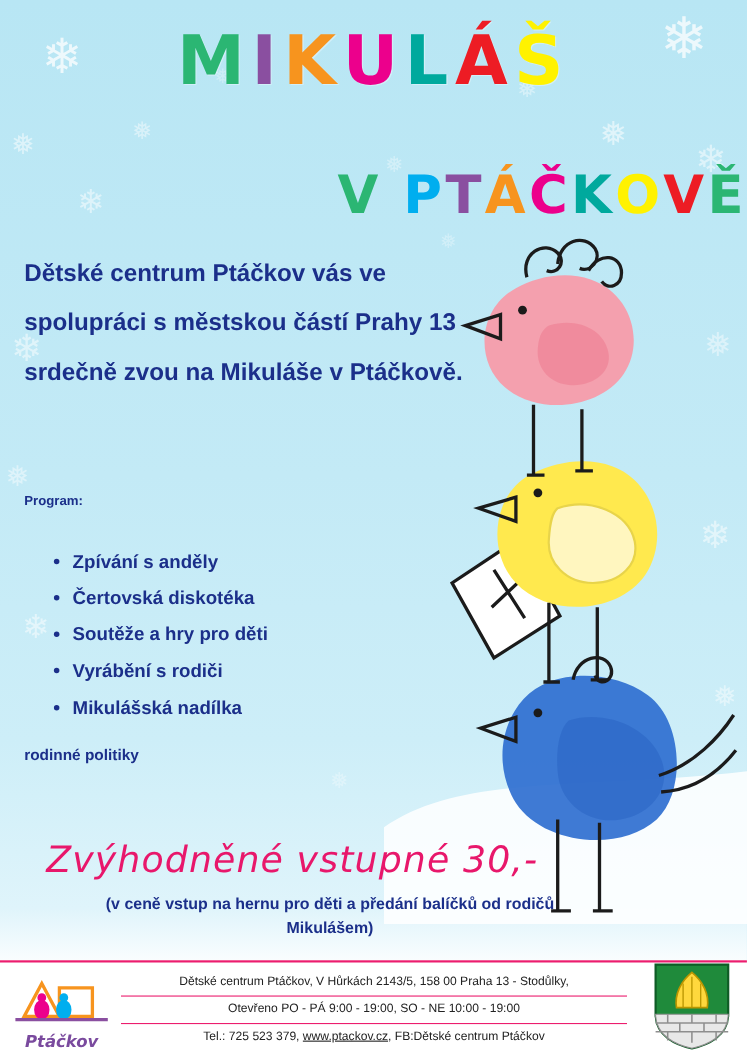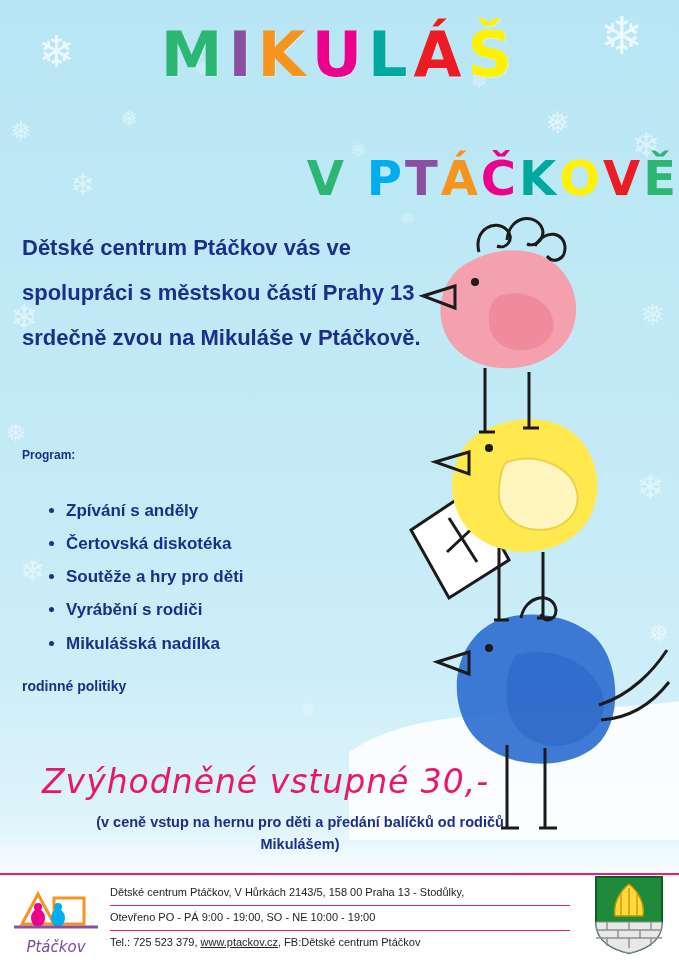--- a/index.html
+++ b/index.html
@@ -142,21 +142,21 @@
     width: 679px;
     height: 85px;
     background: #ffffff;
     border-top: 2px solid #ec1d6e;
   }
   .footer-lines {
     position: absolute;
     left: 110px;
     top: 6px;
     width: 460px;
-    text-align: left;
+    text-align: center;
     color: #222;
     font-size: 11px;
     line-height: 1.25;
   }
   .footer-line {
     padding: 5px 0;
     border-bottom: 1px solid #ec1d6e;
   }
   .footer-line:last-child {
     border-bottom: none;
@@ -174,21 +174,21 @@
     height: 80px;
   }
   .logo-left .logo-text {
     position: absolute;
     bottom: 2px;
     left: 0;
     width: 96px;
     text-align: center;
     font-family: "DejaVu Sans", sans-serif;
     font-style: italic;
-    font-weight: normal;
+    font-weight: bold;
     font-size: 15px;
     color: #7a4a9e;
   }
   .crest {
     position: absolute;
     right: 14px;
     bottom: 4px;
     width: 72px;
     height: 82px;
   }

